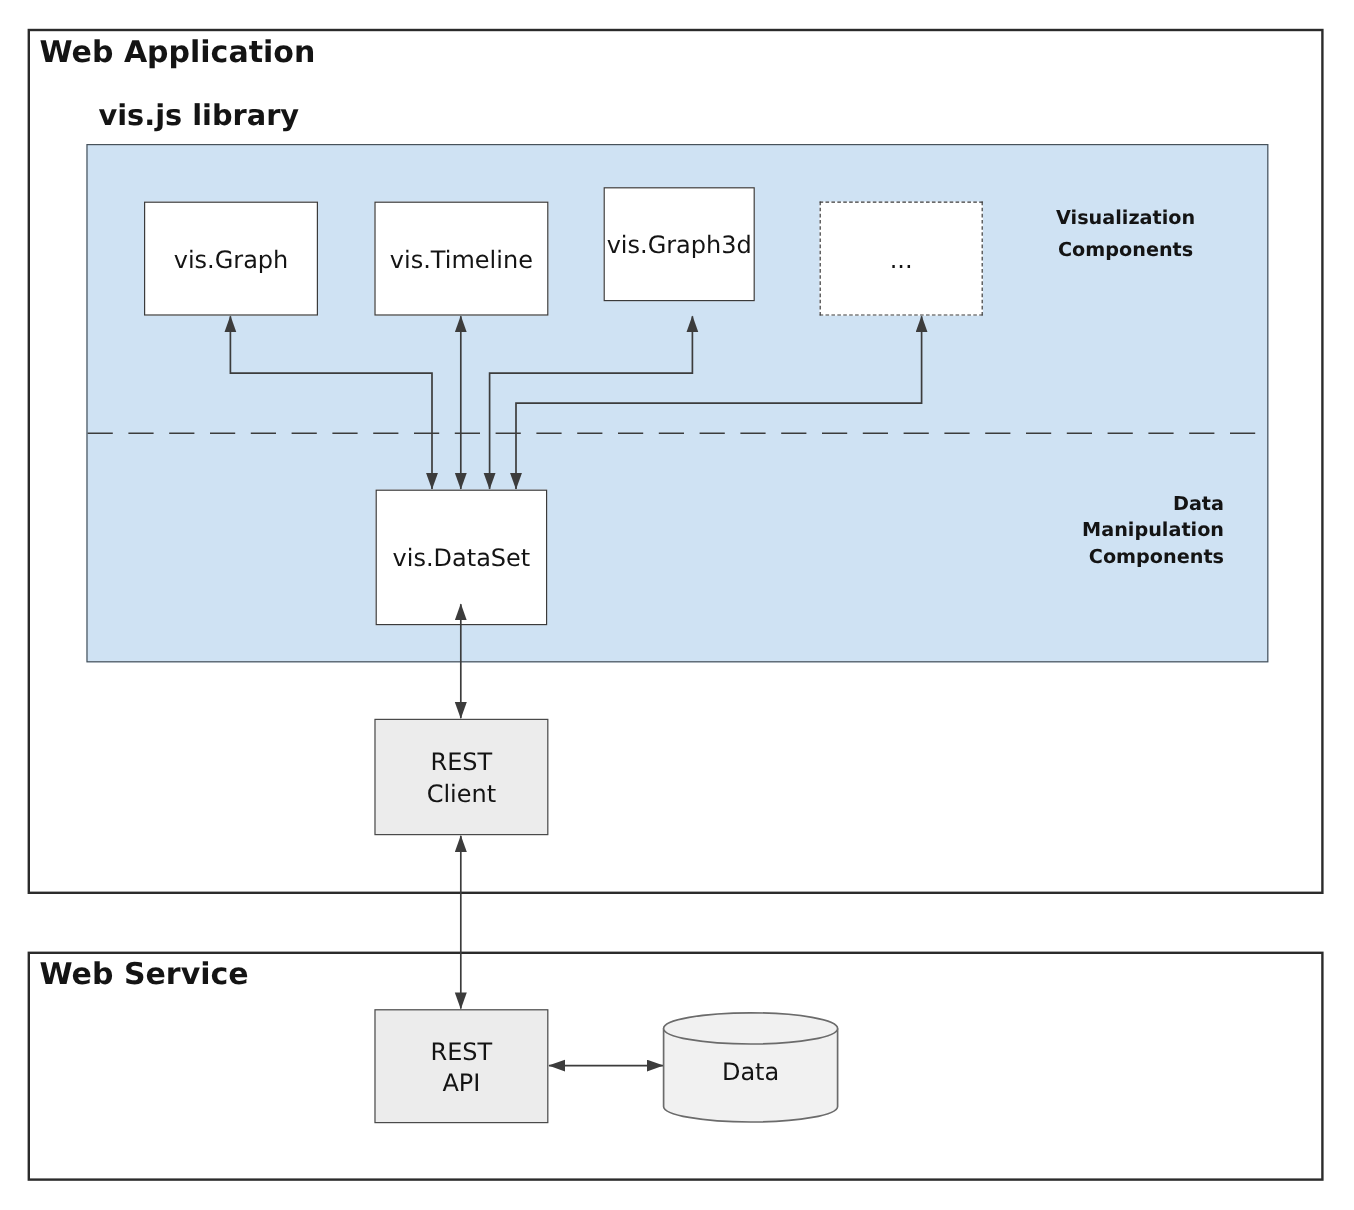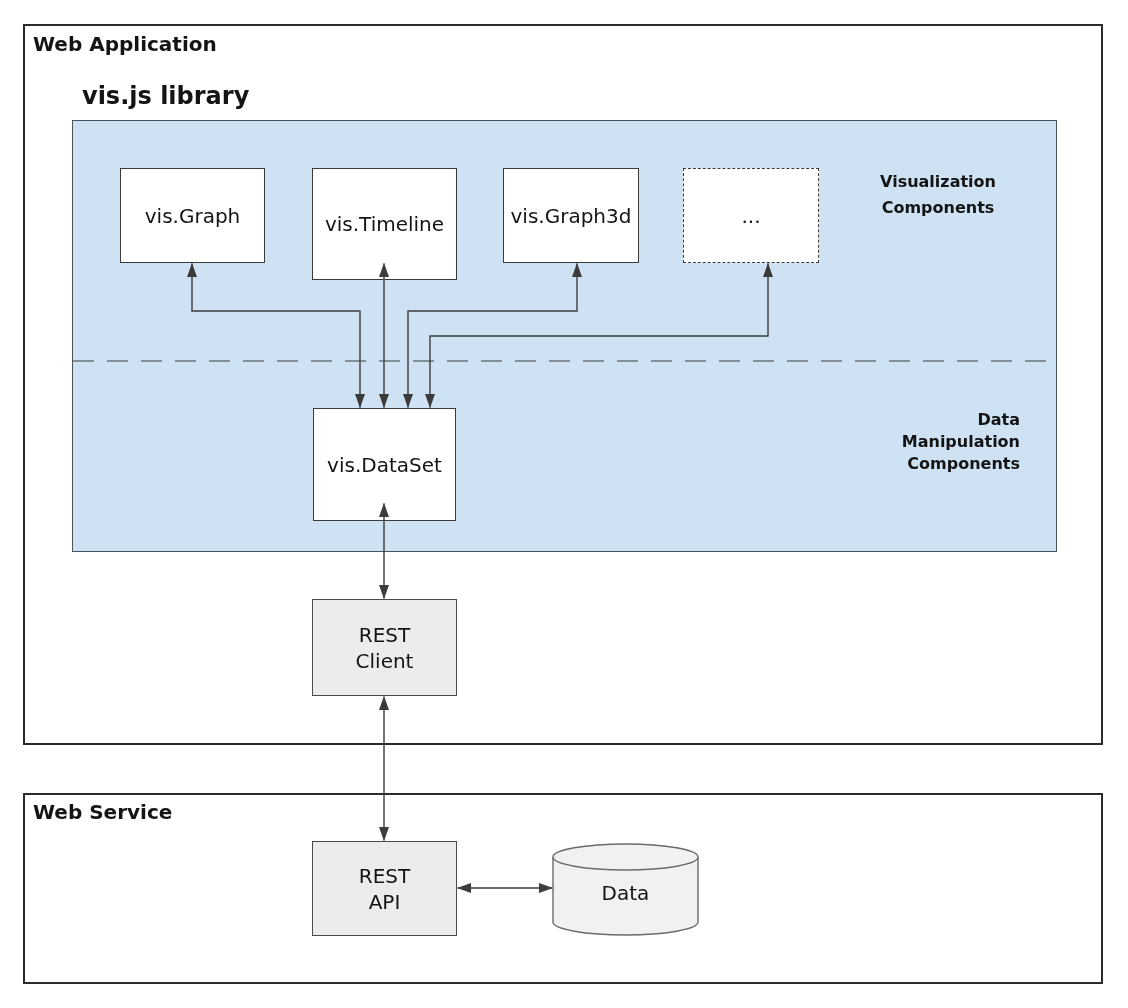--- a/index.html
+++ b/index.html
@@ -5,21 +5,21 @@
   html, body { margin:0; padding:0; background:#ffffff; }
   body {
     width:1128px; height:1008px;
     font-family:"DejaVu Sans","Liberation Sans",sans-serif;
     color:var(--text,#141414);
   }
   .canvas { position:relative; width:1128px; height:1008px; background:var(--page-bg,#ffffff); overflow:hidden; }
   .abs { position:absolute; box-sizing:border-box; }
 
   .outer-box { border:2px solid var(--outer-border,#2b2b2b); background:#ffffff; }
-  .outer-title { font-weight:bold; font-size:20px; line-height:26px; white-space:nowrap; }
+  .outer-title { font-weight:bold; font-size:25px; line-height:26px; white-space:nowrap; }
   .lib-title   { font-weight:bold; font-size:24px; line-height:24px; white-space:nowrap; }
 
   .lib-region { background:var(--library-fill,#cfe2f3); border:1.5px solid var(--library-border,#47525a); }
 
   .node {
     display:flex; align-items:center; justify-content:center;
     text-align:center; font-size:20px; line-height:26px;
     white-space:pre-line;
     background:var(--node-fill,#ffffff);
     border:1.5px solid var(--node-border,#3b3b3b);
@@ -43,22 +43,22 @@
 
 <div class="canvas">
 
   <div class="abs outer-box" style="left:23px; top:24px; width:1080px; height:721px;"></div>
   <div class="abs outer-title" style="left:33px; top:31px;">Web Application</div>
 
   <div class="abs lib-title" style="left:82px; top:84px;">vis.js library</div>
   <div class="abs lib-region" style="left:72px; top:120px; width:985px; height:432px;"></div>
 
   <div class="abs node" style="left:120px; top:168px; width:145px; height:95px;">vis.Graph</div>
-  <div class="abs node" style="left:312px; top:168px; width:145px; height:112px;">vis.Timeline</div>
-  <div class="abs node" style="left:503px; top:168px; width:136px; height:95px;">vis.Graph3d</div>
+  <div class="abs node" style="left:312px; top:168px; width:145px; height:95px;">vis.Timeline</div>
+  <div class="abs node" style="left:503px; top:156px; width:126px; height:95px;">vis.Graph3d</div>
   <div class="abs node dashed" style="left:683px; top:168px; width:136px; height:95px;">...</div>
 
   <div class="abs section-label" style="left:840px; top:169px; width:196px;">Visualization
 Components</div>
 
   <div class="abs node" style="left:313px; top:408px; width:143px; height:113px;">vis.DataSet</div>
 
   <div class="abs section-label right-aligned" style="left:830px; top:409px; width:190px;">Data
 Manipulation
 Components</div>

